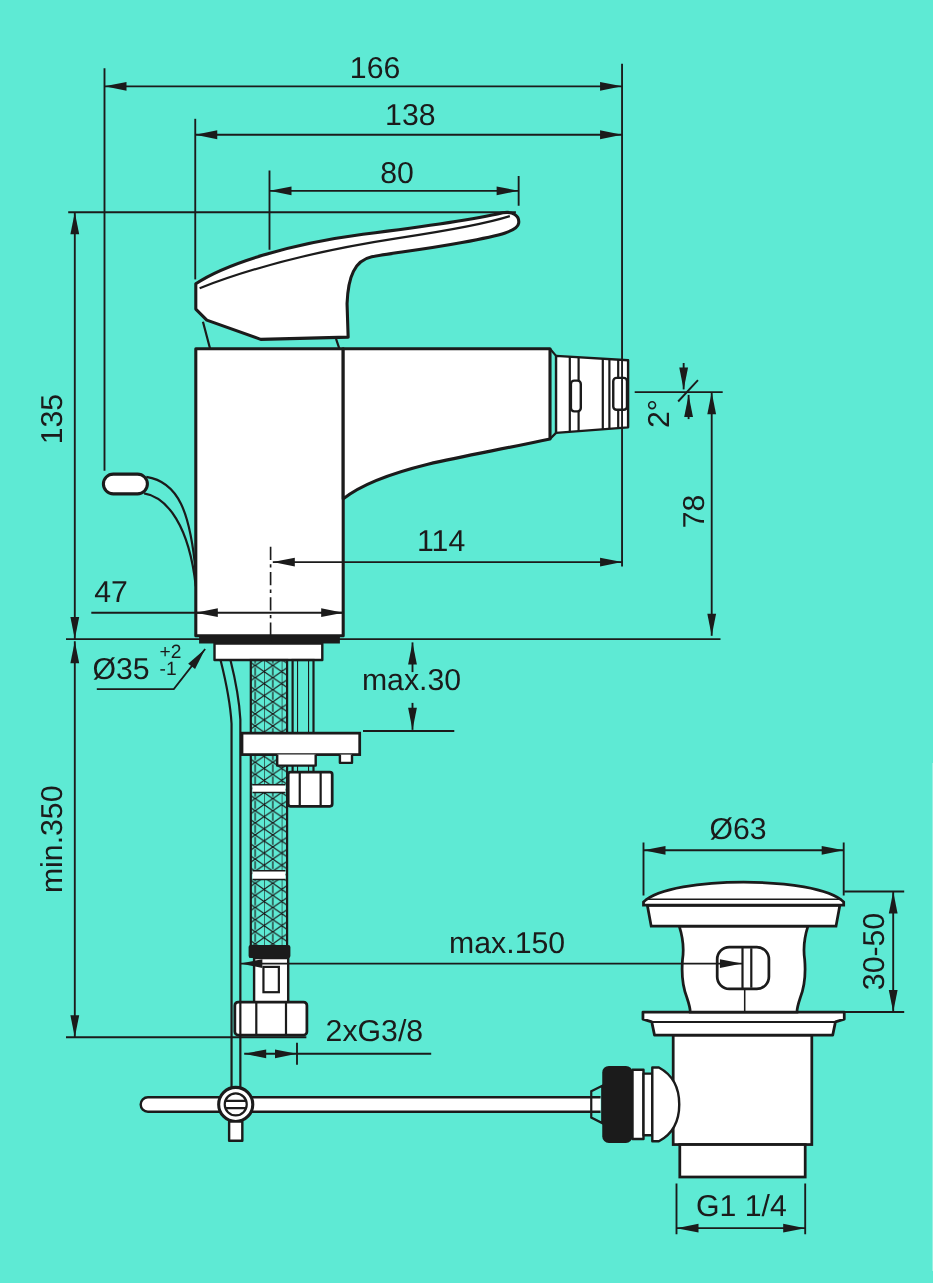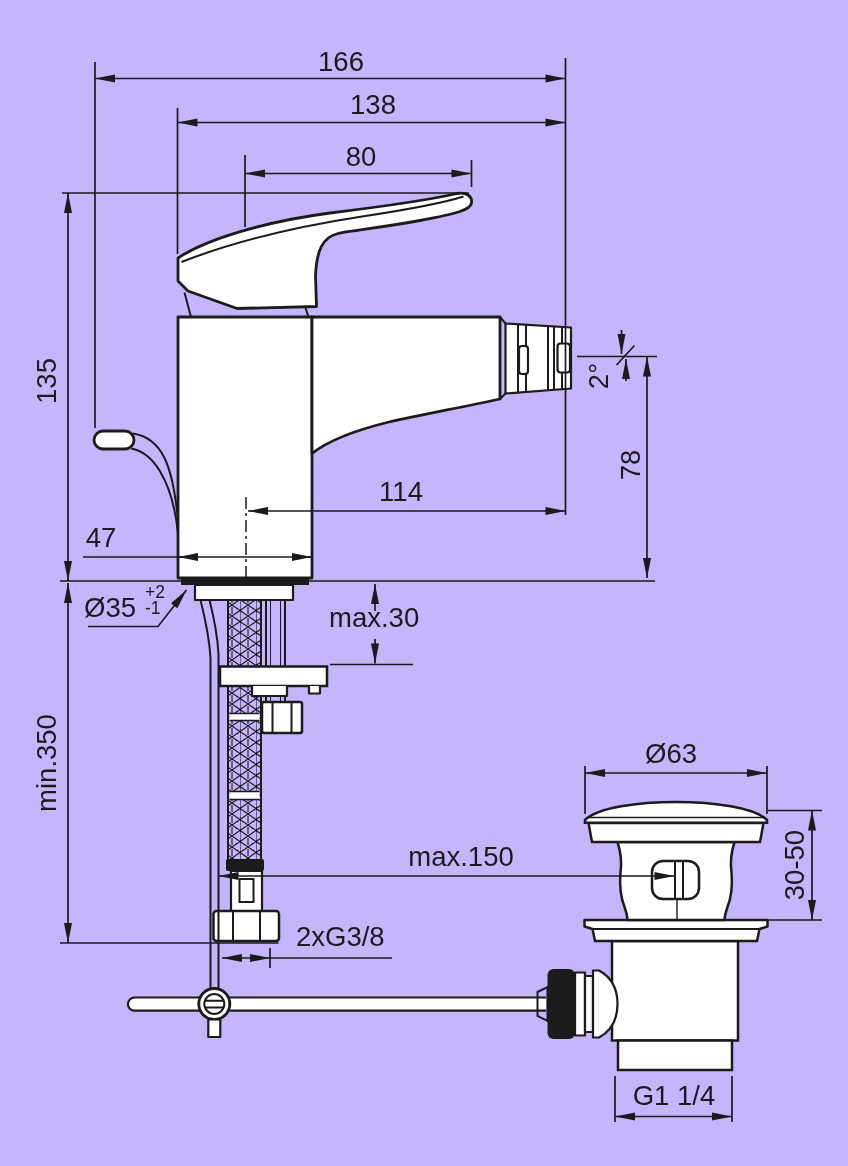--- a/index.html
+++ b/index.html
@@ -1,16 +1,16 @@
 <!DOCTYPE html>
 <html><head>
 <meta charset="utf-8">
 <style>
   html,body{margin:0;padding:0;background:#ffffff;}
-  .page{position:relative;width:848px;height:1166px;background:#c4b5fd;overflow:hidden;}
+  .page{position:relative;width:848px;height:1166px;background:#5eead4;overflow:hidden;}
   svg{display:block;}
   svg text{font-family:"Liberation Sans","DejaVu Sans",sans-serif;fill:#1b1b1b;}
   .dim{font-size:27.5px;}
   .tol{font-size:17.5px;}
   .outline{fill:#ffffff;stroke:#1b1b1b;stroke-width:2.8;stroke-linejoin:round;}
   .detail{fill:#ffffff;stroke:#1b1b1b;stroke-width:2.2;stroke-linejoin:round;}
   .thin{fill:none;stroke:#1b1b1b;stroke-width:2;}
   .dimline{fill:none;stroke:#1b1b1b;stroke-width:1.7;}
   .solid{fill:#1b1b1b;stroke:none;}
 </style>

